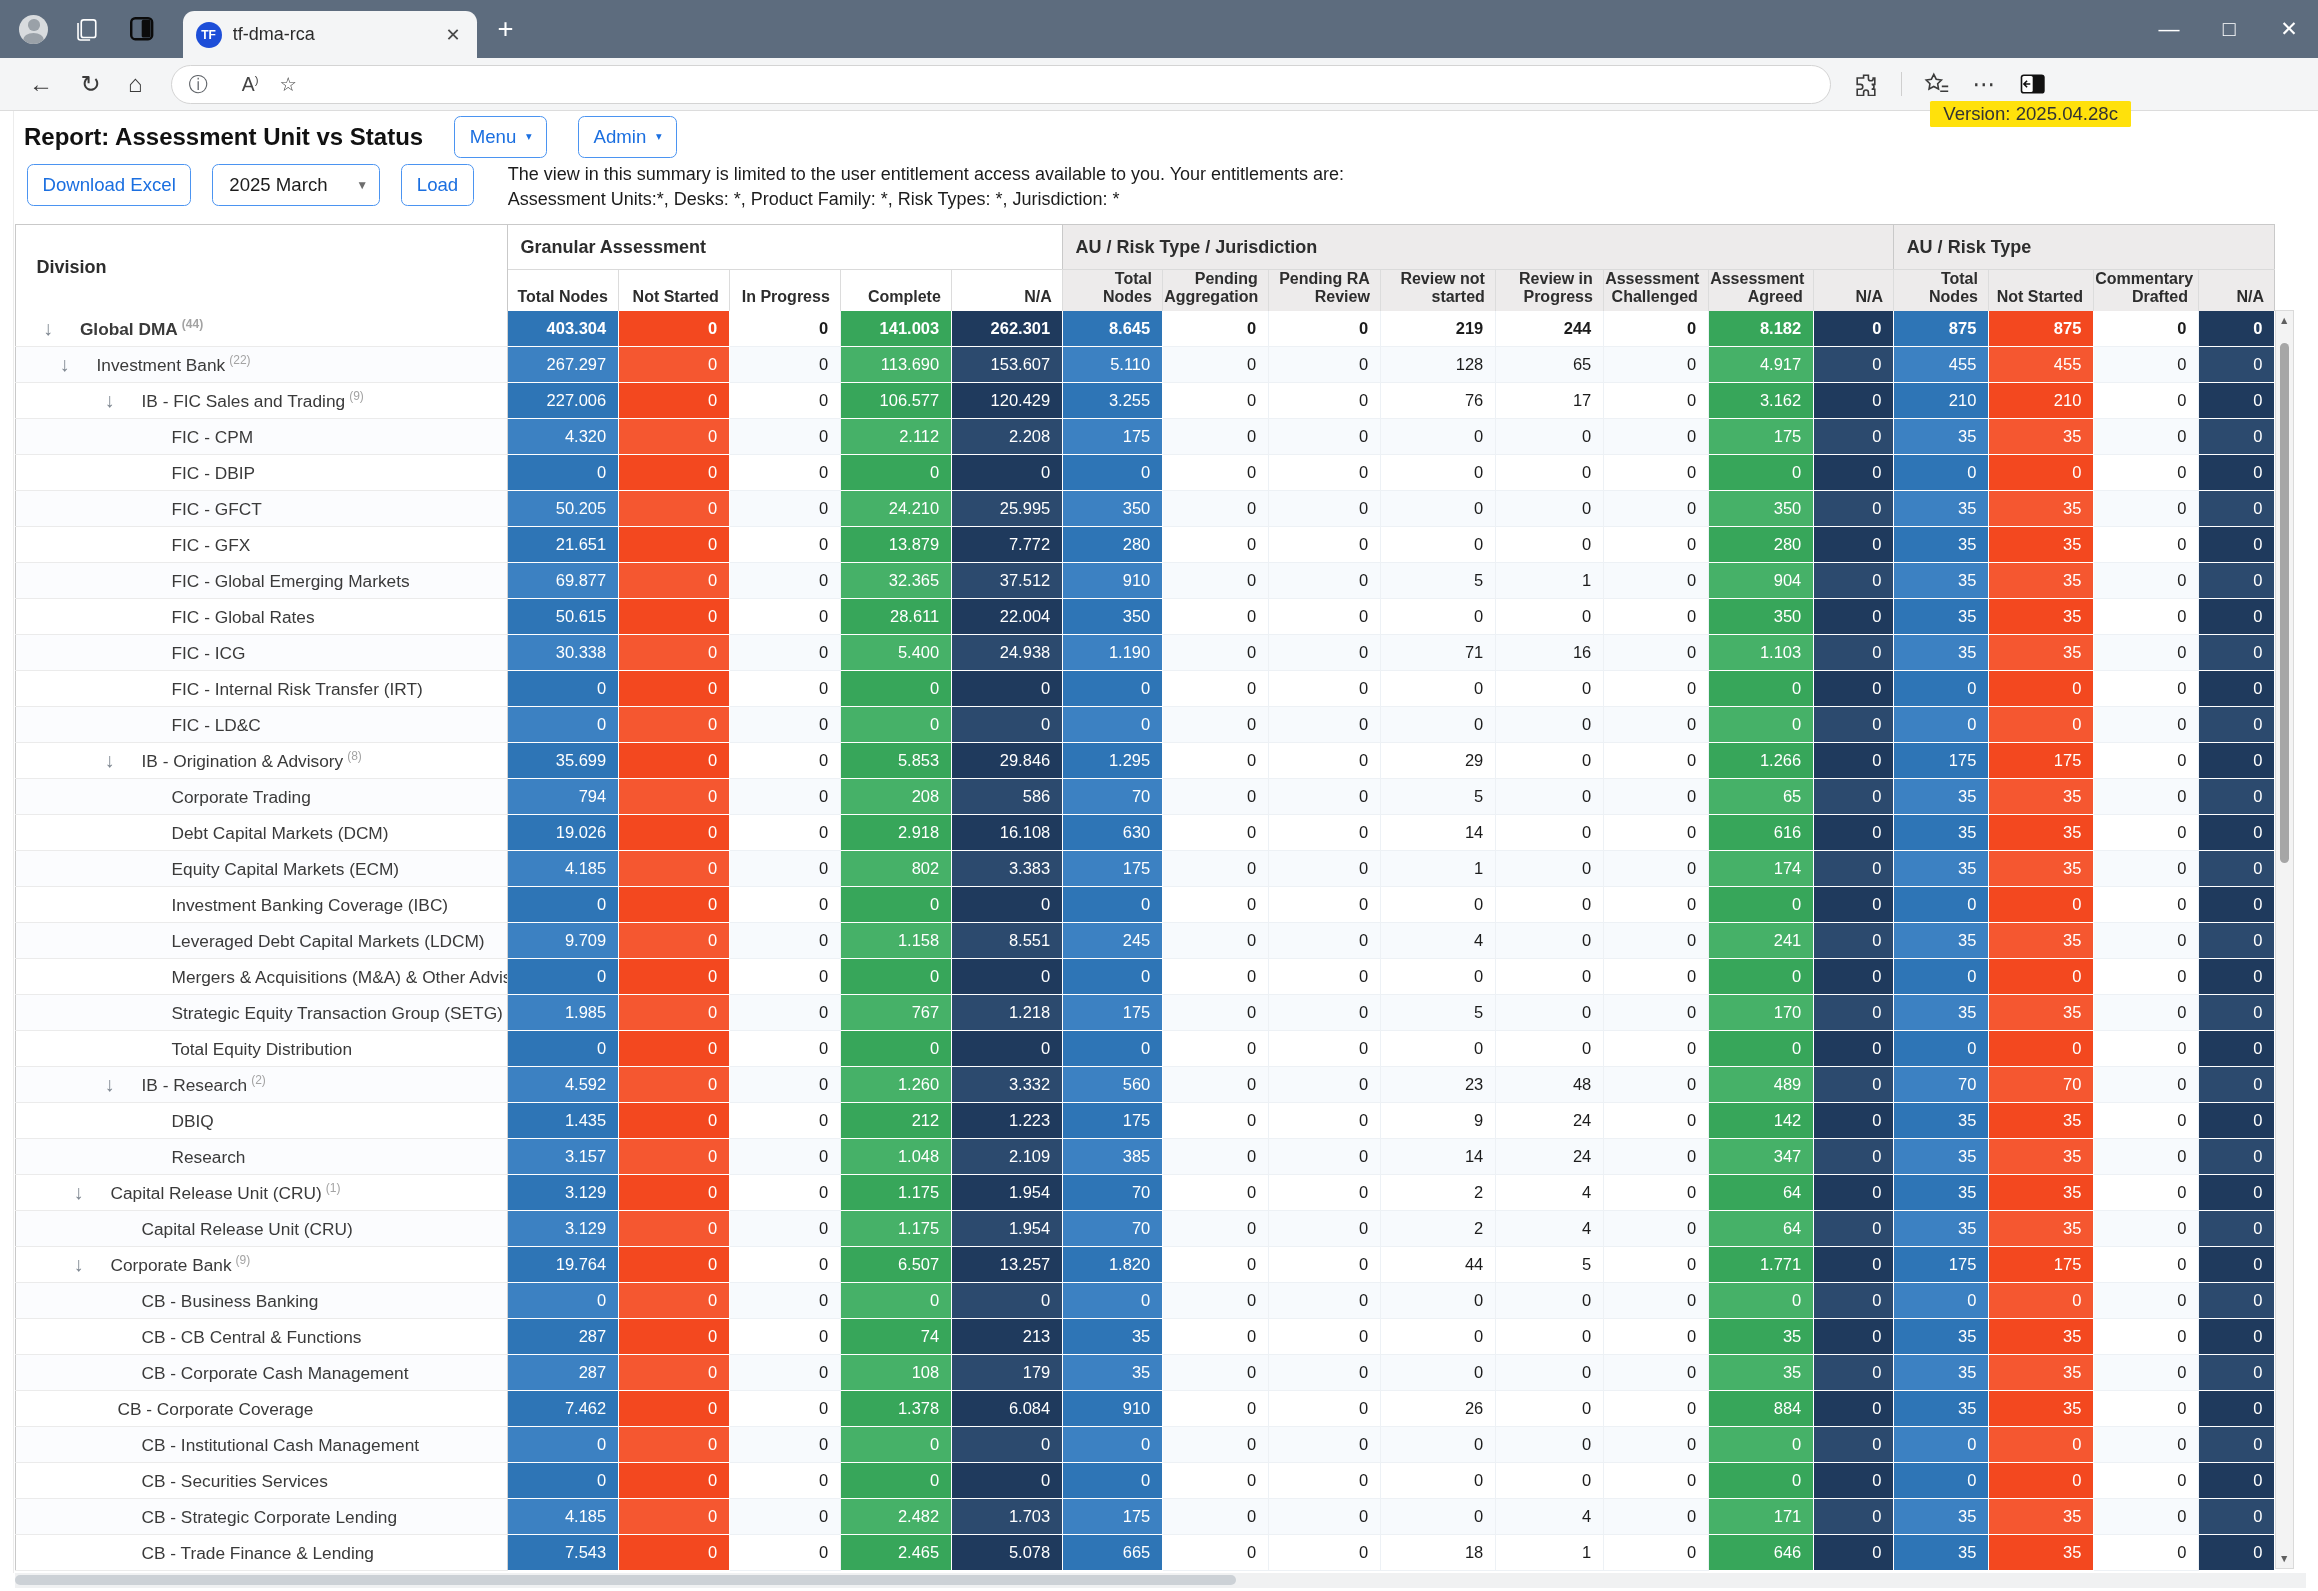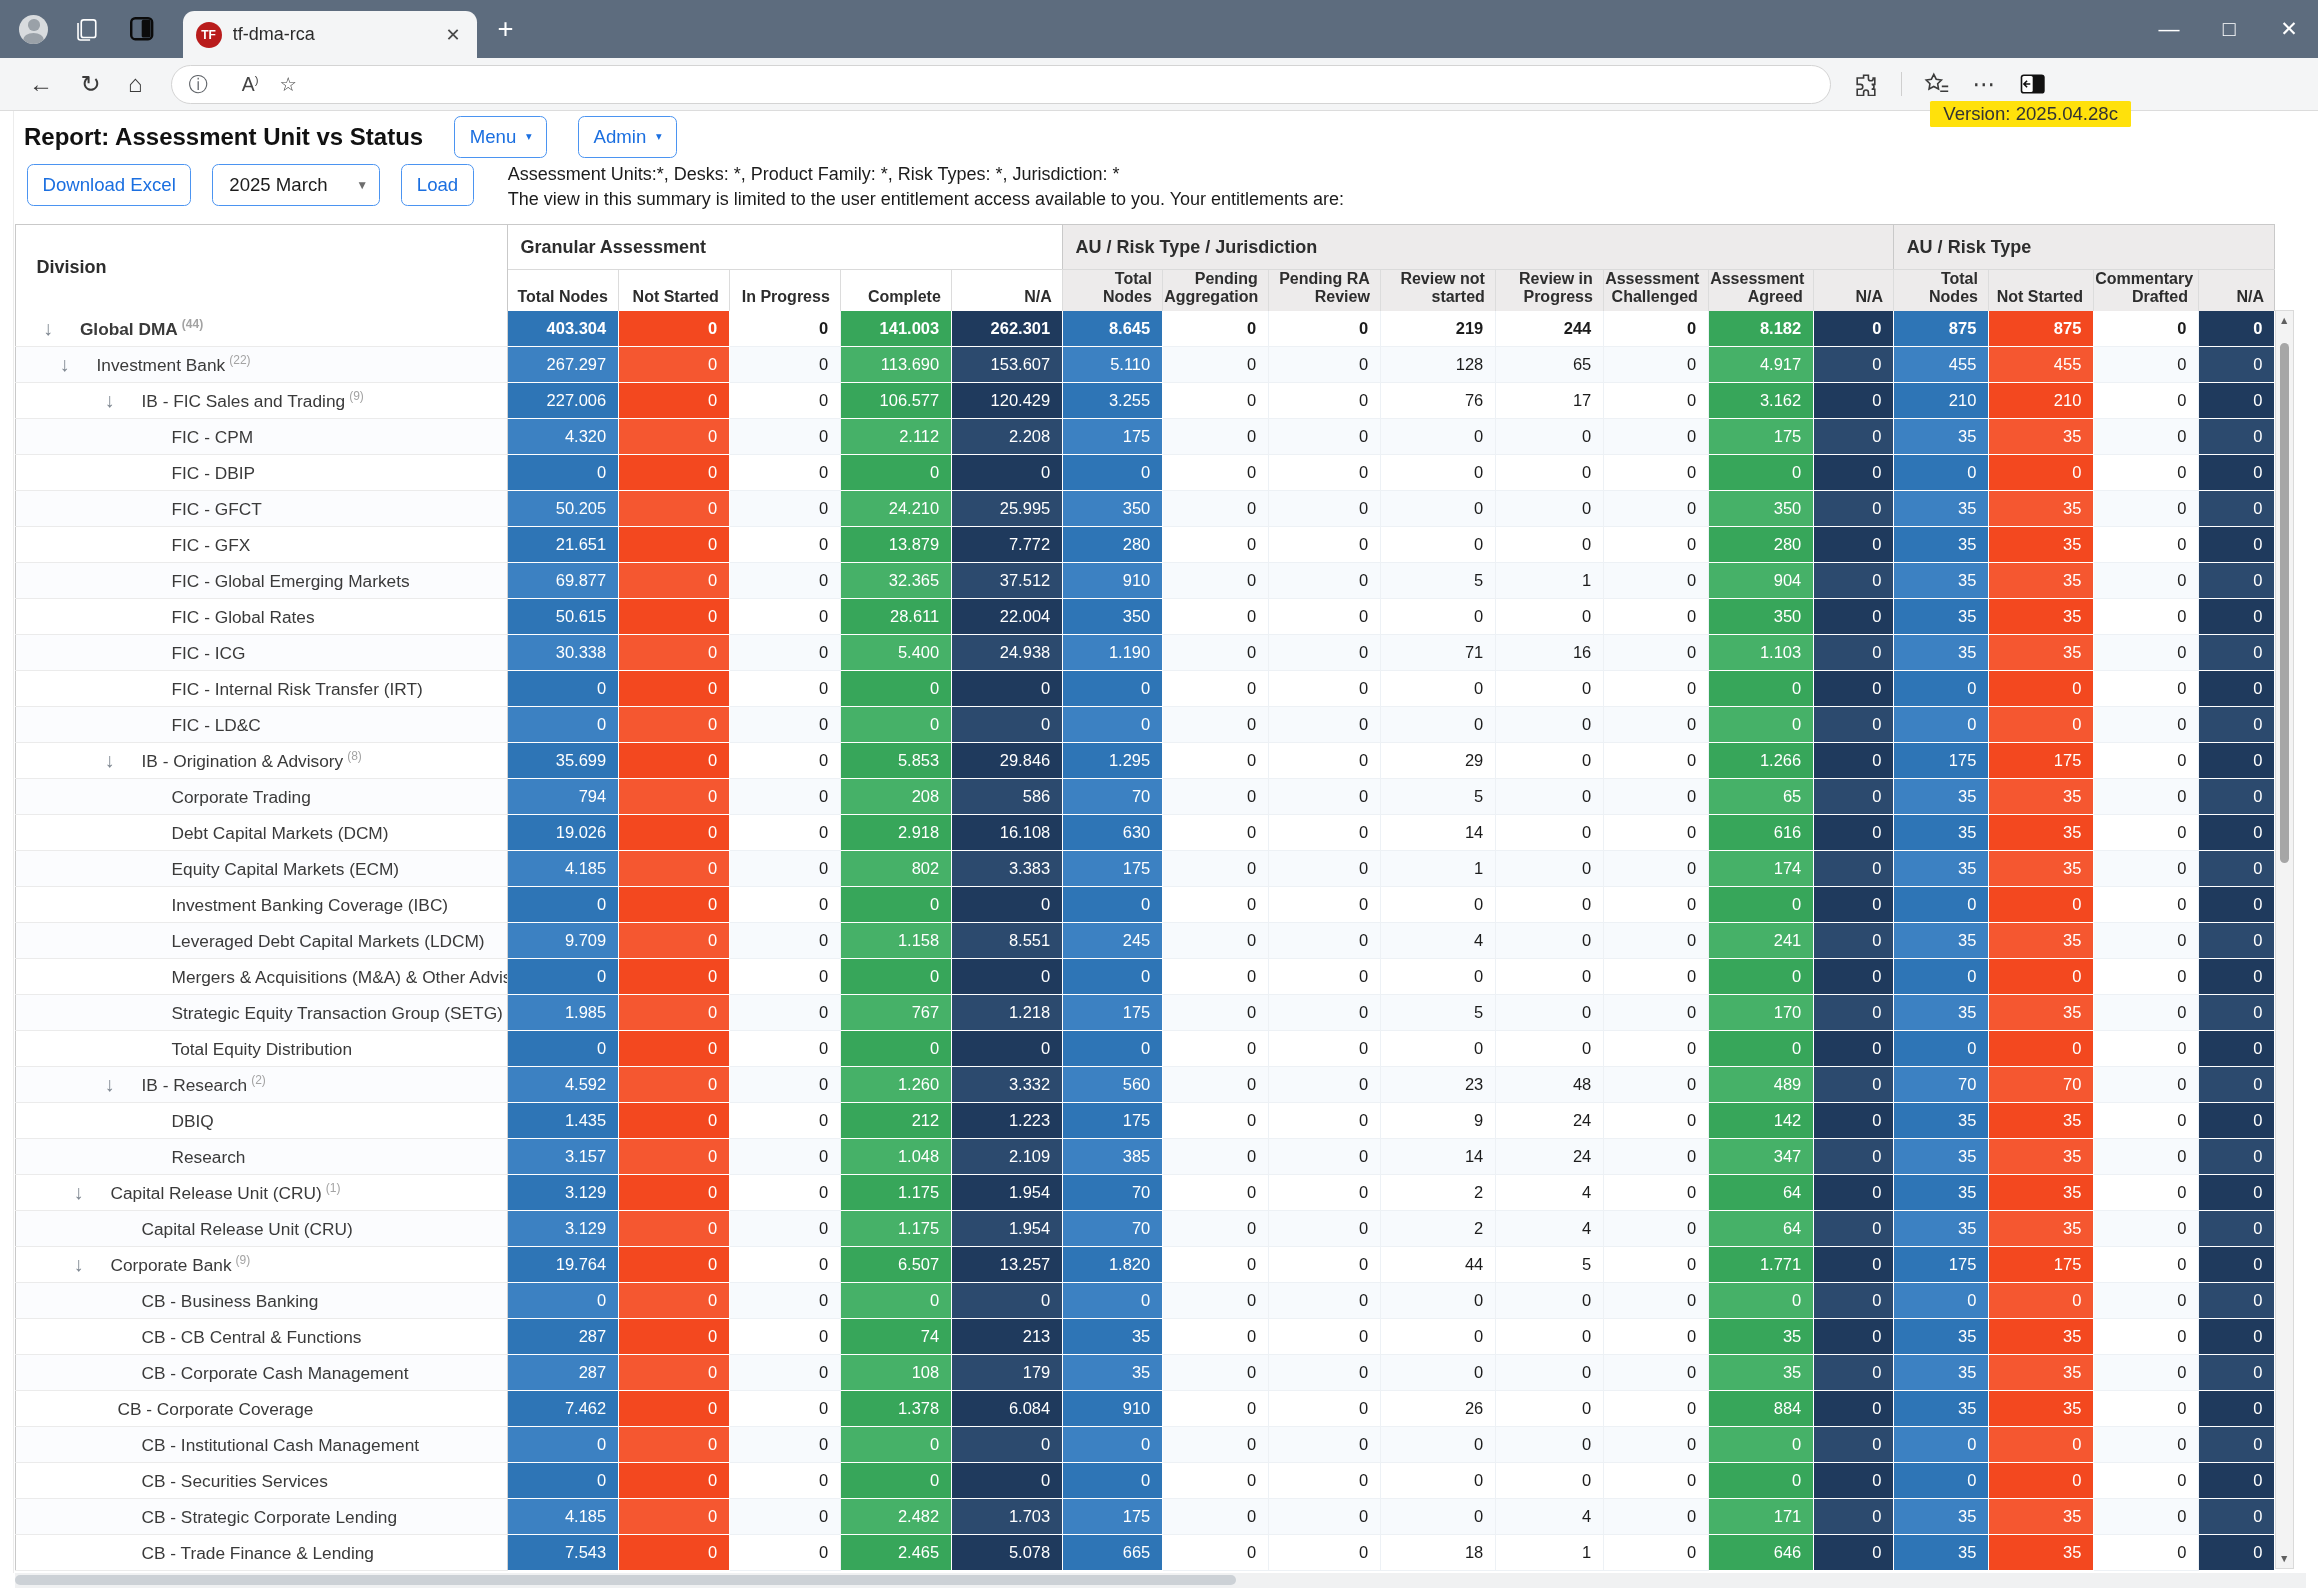--- a/index.html
+++ b/index.html
@@ -5,21 +5,21 @@
   html,body{margin:0;padding:0;background:#fff;}
   .screen{position:relative;width:2319px;height:1592px;overflow:hidden;background:#fff;
           font-family:"Liberation Sans","DejaVu Sans",sans-serif;-webkit-font-smoothing:antialiased;}
   
   .titlebar{position:absolute;left:0;top:0;width:100%;height:58px;background:#5d6c7e;display:flex;align-items:center;}
   .avatar{width:29px;height:29px;border-radius:50%;background:#d8dbde;margin-left:19.4px;position:relative;overflow:hidden;flex:none;}
   .avatar:before{content:"";position:absolute;left:9px;top:4.8px;width:11.3px;height:11.3px;border-radius:50%;background:#9aa1a8;}
   .avatar:after{content:"";position:absolute;left:4px;top:18px;width:21px;height:14.5px;border-radius:50% 50% 0 0;background:#9aa1a8;}
   .tb-icon{width:27.4px;height:27.4px;margin-left:26px;flex:none;}
   .tab{margin-left:27.4px;width:294px;height:47px;align-self:flex-end;background:#f4f5f6;border-radius:11.3px 11.3px 0 0;display:flex;align-items:center;padding:0 11.3px 0 13px;box-sizing:border-box;flex:none;}
-  .favicon{width:26px;height:26px;border-radius:50%;background:#b91c1c;color:#fff;font-size:12px;font-weight:700;display:flex;align-items:center;justify-content:center;flex:none;}
+  .favicon{width:26px;height:26px;border-radius:50%;background:#1d4ed8;color:#fff;font-size:12px;font-weight:700;display:flex;align-items:center;justify-content:center;flex:none;}
   .tab-title{margin-left:11.3px;font-size:18px;color:#2b2b2b;flex:1;white-space:nowrap;overflow:hidden;}
   .tab-close{color:#4a4a4a;font-size:18px;padding:0 4.8px;}
   .newtab{color:#fff;font-size:27.4px;font-weight:300;margin-left:21px;line-height:1;}
   .win-controls{margin-left:auto;display:flex;align-items:center;height:100%;}
   .win-btn{width:60px;height:100%;display:flex;align-items:center;justify-content:center;color:#fff;font-size:21px;}
   
   .toolbar{position:absolute;left:0;top:58px;width:100%;height:53px;background:#f4f5f6;border-bottom:0.8px solid #dcdcdc;display:flex;align-items:center;box-sizing:border-box;}
   .nav-ic{font-size:24px;color:#3b3b3b;margin-left:27.4px;line-height:1;}
   .nav-ic:first-child{margin-left:29px;}
   .addr{margin-left:29px;width:1660px;height:39px;background:#fff;border:0.8px solid #d4d4d4;border-radius:21px;display:flex;align-items:center;padding:0 16px;box-sizing:border-box;}
@@ -159,22 +159,22 @@
     </div>
 
     <div class="controls-row">
       <button class="btn">Download Excel</button>
       <div class="select">
           <span>2025  March</span>
           <span class="caret">▼</span>
         </div>
       <button class="btn">Load</button>
       <div class="entitlements">
+        <div>The view in this summary is limited to the user entitlement access available to you. Your entitlements are:</div>
         <div>Assessment Units:*,  Desks: *,  Product Family: *,  Risk Types: *,  Jurisdiction: *</div>
-        <div>The view in this summary is limited to the user entitlement access available to you. Your entitlements are:</div>
       </div>
     </div>
 
     <div class="table-wrap">
       <table>
         <colgroup>
           <col style="width:492px">
           <col style="width:111px">
             <col style="width:111px">
             <col style="width:111px">

